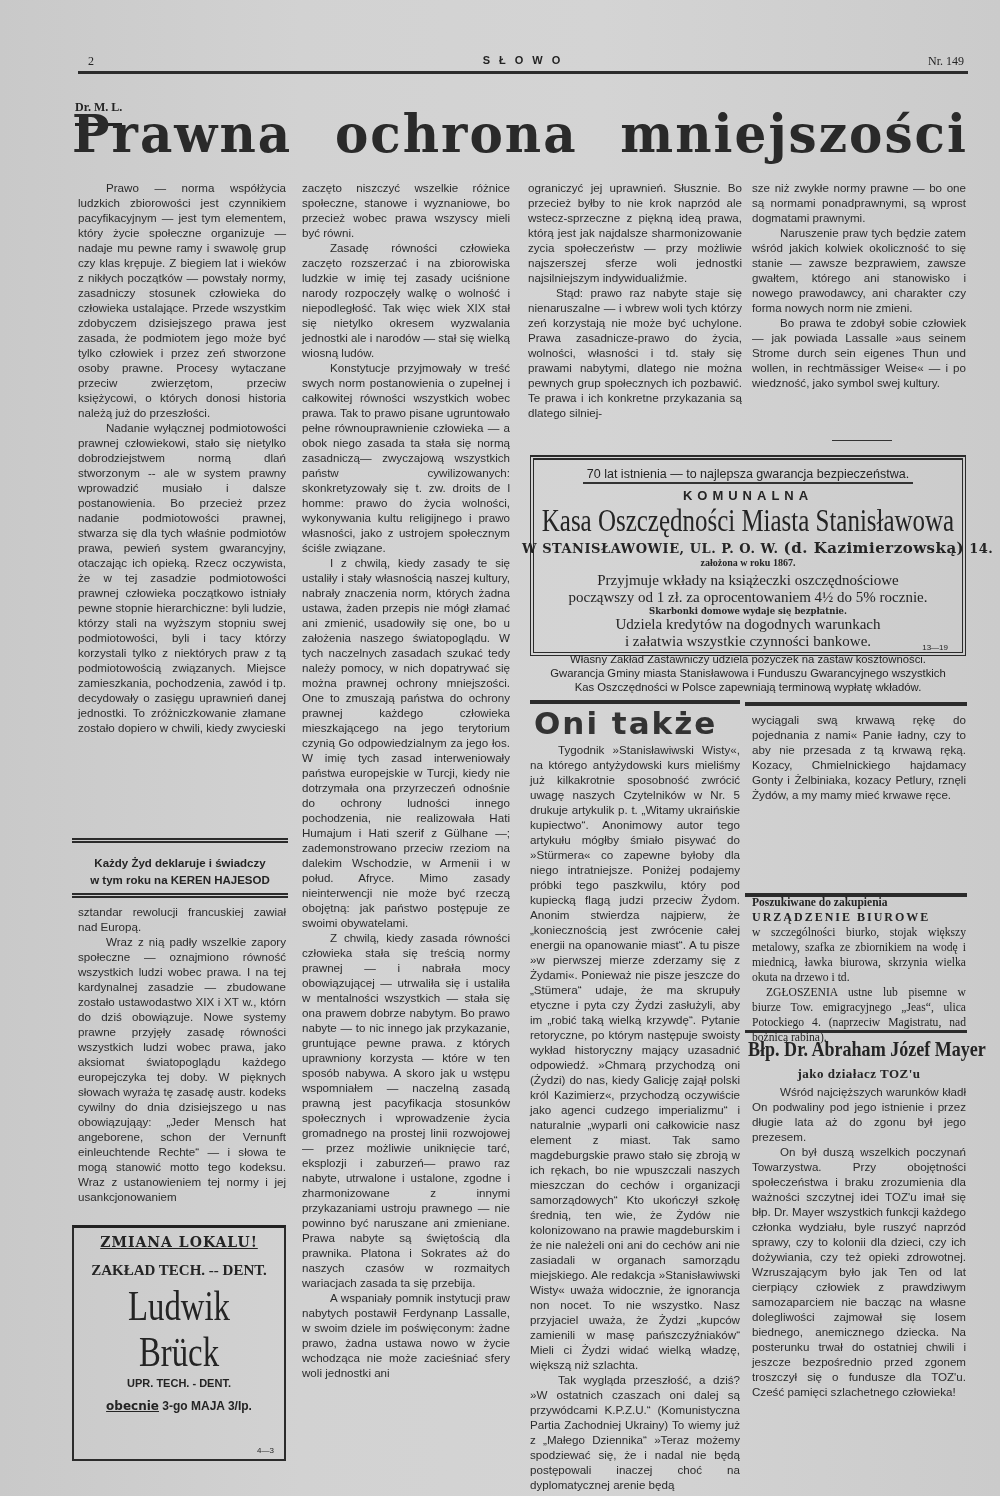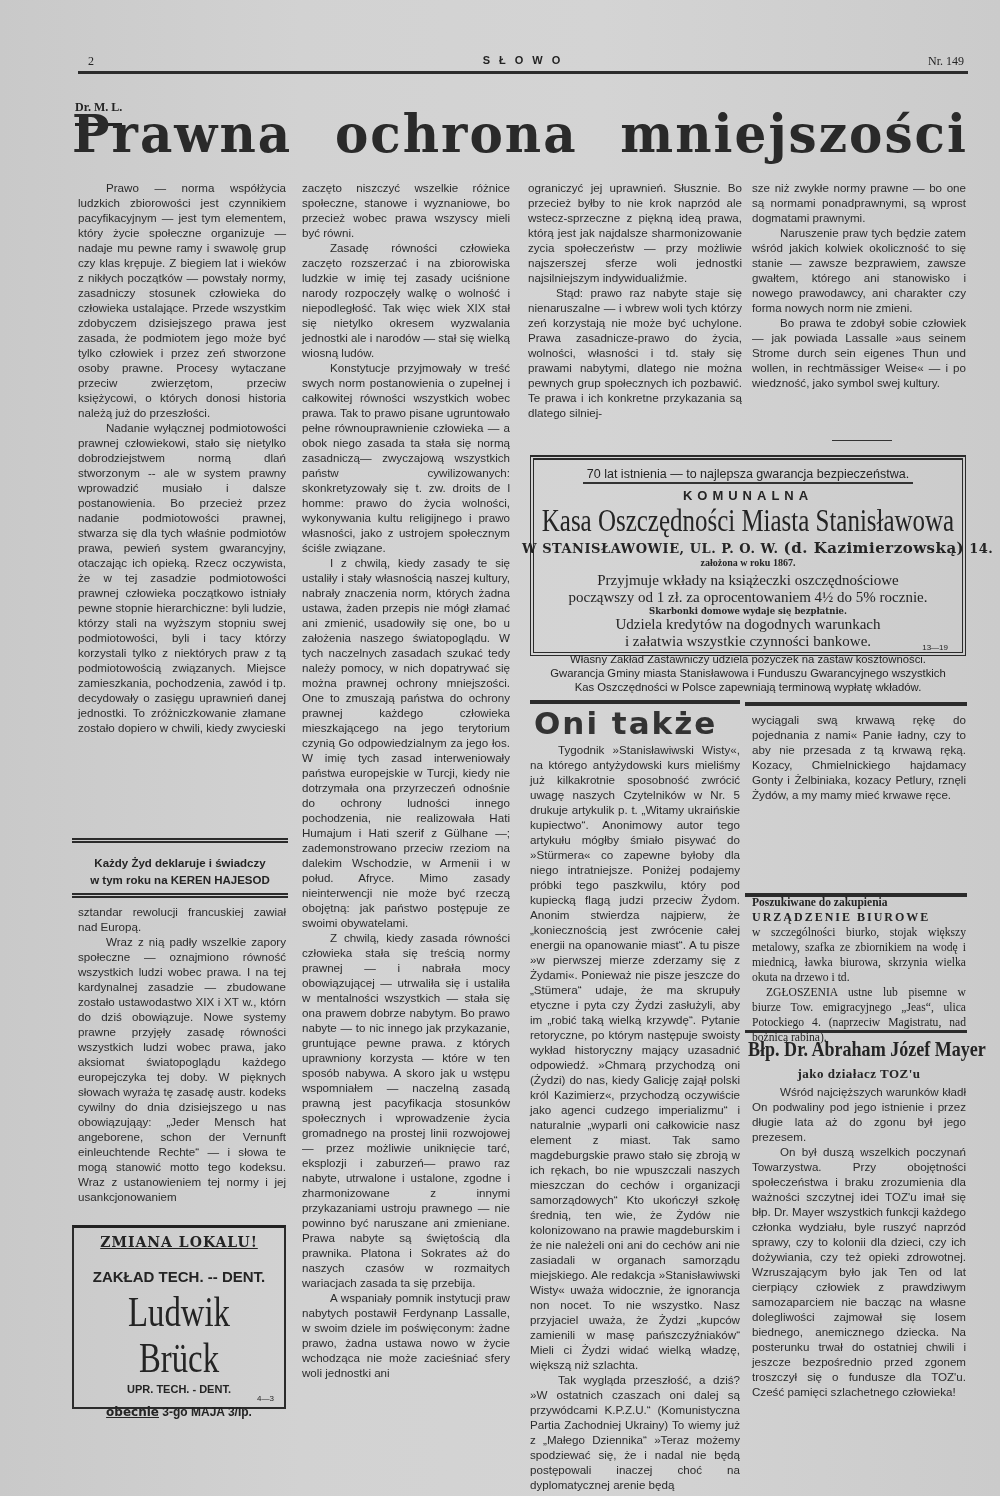--- a/index.html
+++ b/index.html
@@ -39,23 +39,23 @@
   .c1 { left: 78px; top: 180px; width: 208px; }
   .c2 { left: 302px; top: 180px; width: 208px; }
   .c3 { left: 528px; top: 180px; width: 214px; }
   .c4 { left: 752px; top: 180px; width: 214px; }
 
   
   .keren { position: absolute; left: 72px; top: 838px; width: 216px; height: 60px; border-top: 5px double #2b2b2b; border-bottom: 5px double #2b2b2b; text-align: center; font-weight: bold; font-size: 11.5px; line-height: 17px; padding-top: 12px; }
   .c1b { left: 78px; top: 904px; width: 208px; }
 
   
-  .bruck { position: absolute; left: 72px; top: 1225px; width: 214px; height: 184px; border: 2px solid #2b2b2b; border-top: 3px solid #222; text-align: center; }
+  .bruck { position: absolute; left: 72px; top: 1225px; width: 214px; height: 236px; border: 2px solid #2b2b2b; border-top: 3px solid #222; text-align: center; }
   .bruck .h { margin-top: 6px; font-family: "DejaVu Serif", serif; font-weight: bold; font-size: 14px; letter-spacing: 1px; text-decoration: underline; }
-  .bruck .l1 { margin-top: 18px; font-size: 15px; font-weight: bold; }
+  .bruck .l1 { margin-top: 12px; font-size: 15px; font-weight: bold; font-family: Liberation Serif, serif; }
   .bruck .name { margin-top: 4px; font-family: "Liberation Serif", serif; font-size: 42px; line-height: 46px; transform: scaleX(0.78); }
   .bruck .l3 { margin-top: 2px; font-size: 11px; font-weight: bold; }
   .bruck .l4 { margin-top: 10px; font-size: 12px; font-weight: bold; }
   .bruck .l4 .ob { font-family: "DejaVu Sans", sans-serif; text-decoration: underline; }
   .bruck .code { position: absolute; right: 10px; bottom: 4px; font-size: 8px; }
 
   
   .kasa { position: absolute; left: 530px; top: 455px; width: 436px; height: 201px; border-left: 4px double #2b2b2b; border-right: 4px double #2b2b2b; border-top: 5px double #2b2b2b; border-bottom: 4px double #2b2b2b; text-align: center; padding: 4px 8px; }
   .kasa .top { font-size: 12.5px; border-bottom: 2px solid #333; display: inline-block; padding: 0 4px 1px; }
   .kasa .kom { margin-top: 4px; font-size: 13px; font-weight: bold; letter-spacing: 5px; }

